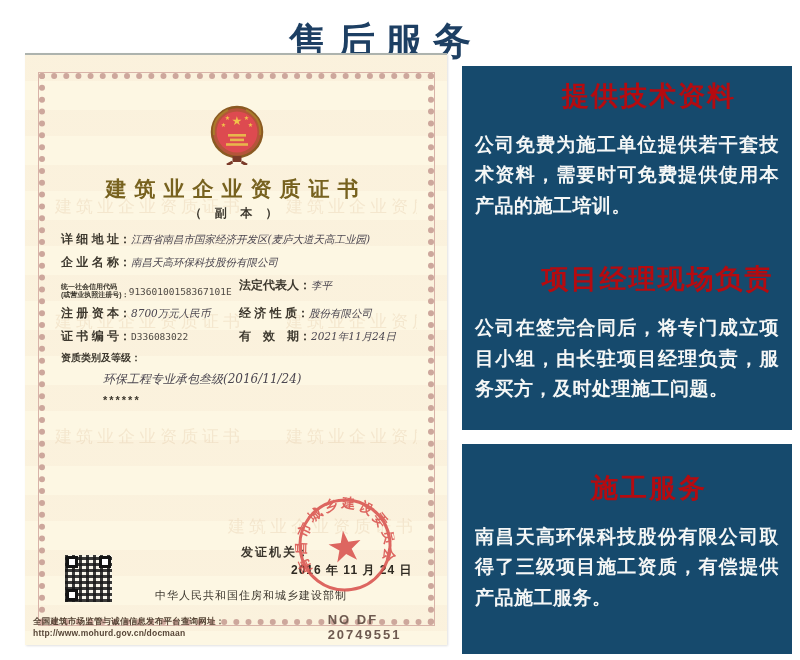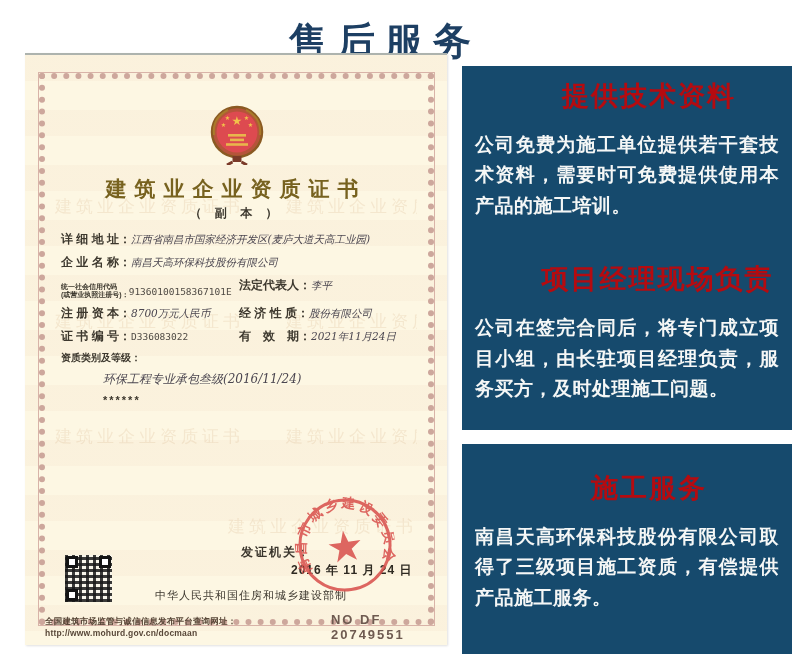--- a/index.html
+++ b/index.html
@@ -70,21 +70,21 @@
     position:absolute; left:40px; top:500px; width:47px; height:47px;
     background-color:#f8f5ea; padding:2px;
     background-image:
       repeating-linear-gradient(0deg, rgba(25,25,25,0.85) 0 3px, rgba(0,0,0,0) 3px 6px),
       repeating-linear-gradient(90deg, rgba(25,25,25,0.85) 0 3px, rgba(0,0,0,0) 3px 7px);
   }
   .qr i { position:absolute; width:12px; height:12px; border:3px solid #141414; background:#fff; }
   .qr i.tl{ left:1px; top:1px; } .qr i.tr{ right:1px; top:1px; } .qr i.bl{ left:1px; bottom:1px; }
 
   .cert-footer {
-    position:absolute; left:20px; right:8px; bottom:3px; display:flex;
+    position:absolute; left:8px; right:8px; bottom:3px; display:flex;
     align-items:baseline;
   }
   .footer-query  { font-size:8.5px; font-weight:bold; color:#584738; letter-spacing:0.2px; }
   .footer-serial { font-size:13px; font-weight:bold; color:#6e5a50; letter-spacing:2px; }
 
   
   .panel {
     position:absolute; left:462px; width:330px; background:#164a6d;
     color:#ffffff; font-family:"Liberation Sans", sans-serif;
   }

